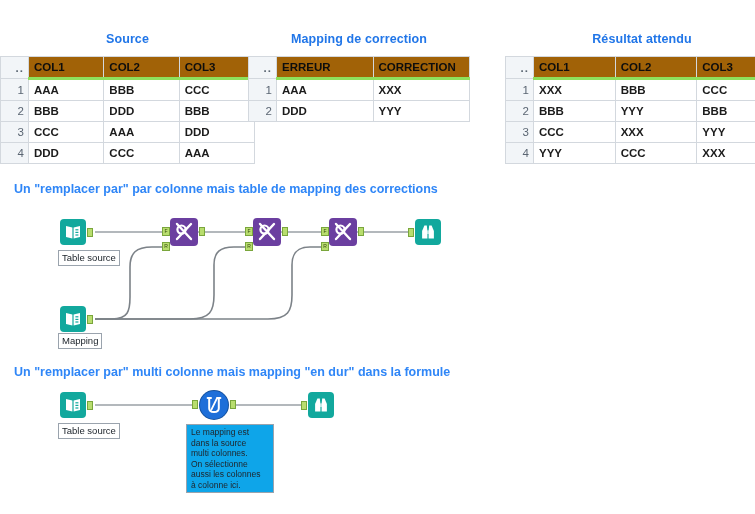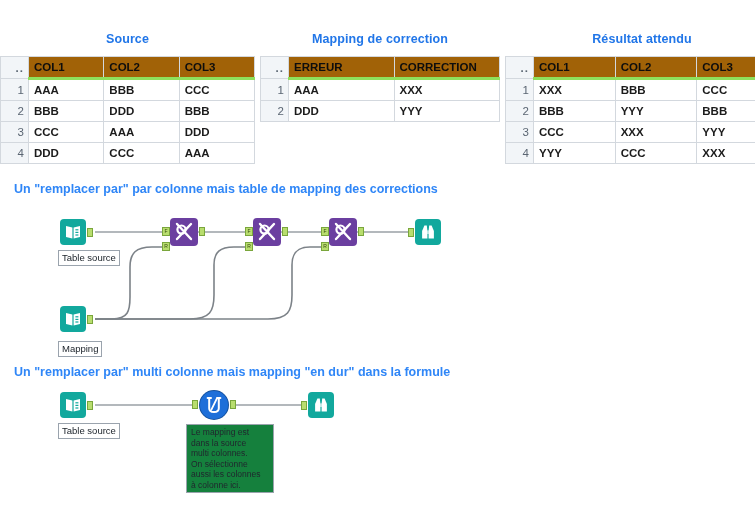--- a/index.html
+++ b/index.html
@@ -8,21 +8,21 @@
     background:#ffffff;
     font-family:"Liberation Sans", sans-serif;
     position:relative;
     overflow:hidden;
     -webkit-font-smoothing:antialiased;
   }
   .tables-row{position:absolute;left:0;top:0;width:755px;height:150px;}
 
   .tblblock{position:absolute;top:0;margin-top:24px;}
   .tblblock.b0{left:0px;width:255px;}
-  .tblblock.b1{left:260px;width:240px;}
+  .tblblock.b1{left:248px;width:222px;}
   .tblblock.b2{left:505px;width:274px;}
 
   .tbl-title{
     text-align:center;
     color:#2176e8;
     font-size:12.5px;
     font-weight:bold;
     letter-spacing:.1px;
     padding-top:5px;
     height:20px;
@@ -132,21 +132,21 @@
     background:#ffffff;
     font-size:9.5px;
     color:#20272e;
     padding:1px 3px;
     white-space:nowrap;
     line-height:12px;
   }
   .note-box{
     position:absolute;
     border:1px solid #9aa3ad;
-    background:#15803d;
+    background:#0ea5e9;
     font-size:8.5px;
     color:#20272e;
     padding:2px 4px;
     line-height:10.5px;
     width:78px;
   }
   .note-box div{white-space:nowrap;}
 </style>
 </head>
 <body>
@@ -298,21 +298,21 @@
       <svg width="26" height="26" viewBox="0 0 26 26">
         <path d="M6 7 L12.4 8.6 L12.4 19.6 L6 18 Z" fill="#ffffff"></path>
         <path d="M13.6 8.6 L20 7 L20 18 L13.6 19.6 Z" fill="#ffffff"></path>
         <rect x="15.4" y="10.2" width="3" height="1.2" fill="#12a89d"></rect>
         <rect x="15.4" y="12.8" width="3" height="1.2" fill="#12a89d"></rect>
         <rect x="15.4" y="15.4" width="3" height="1.2" fill="#12a89d"></rect>
       </svg>
     </div>
     <div class="anchor plain" style="left:27px;top:9px;"></div>
   </div>
-  <div class="node-label" style="left:58px;top:136px;">Mapping</div>
+  <div class="node-label" style="left:58px;top:128px;">Mapping</div>
 
   <div class="node" style="left:170px;top:13px;">
     <div class="ico-purple">
       <svg width="28" height="28" viewBox="0 0 28 28">
         <path d="M7 6 L21 21" stroke="#ffffff" stroke-width="2.4" stroke-linecap="round" fill="none"></path>
         <path d="M21 6 L14.8 12.6" stroke="#ffffff" stroke-width="2.4" stroke-linecap="round" fill="none"></path>
         <path d="M12.4 15.2 L7 21" stroke="#ffffff" stroke-width="2.4" stroke-linecap="round" fill="none"></path>
         <circle cx="11.5" cy="11.6" r="4.1" fill="none" stroke="#ffffff" stroke-width="2.2"></circle>
       </svg>
     </div>

